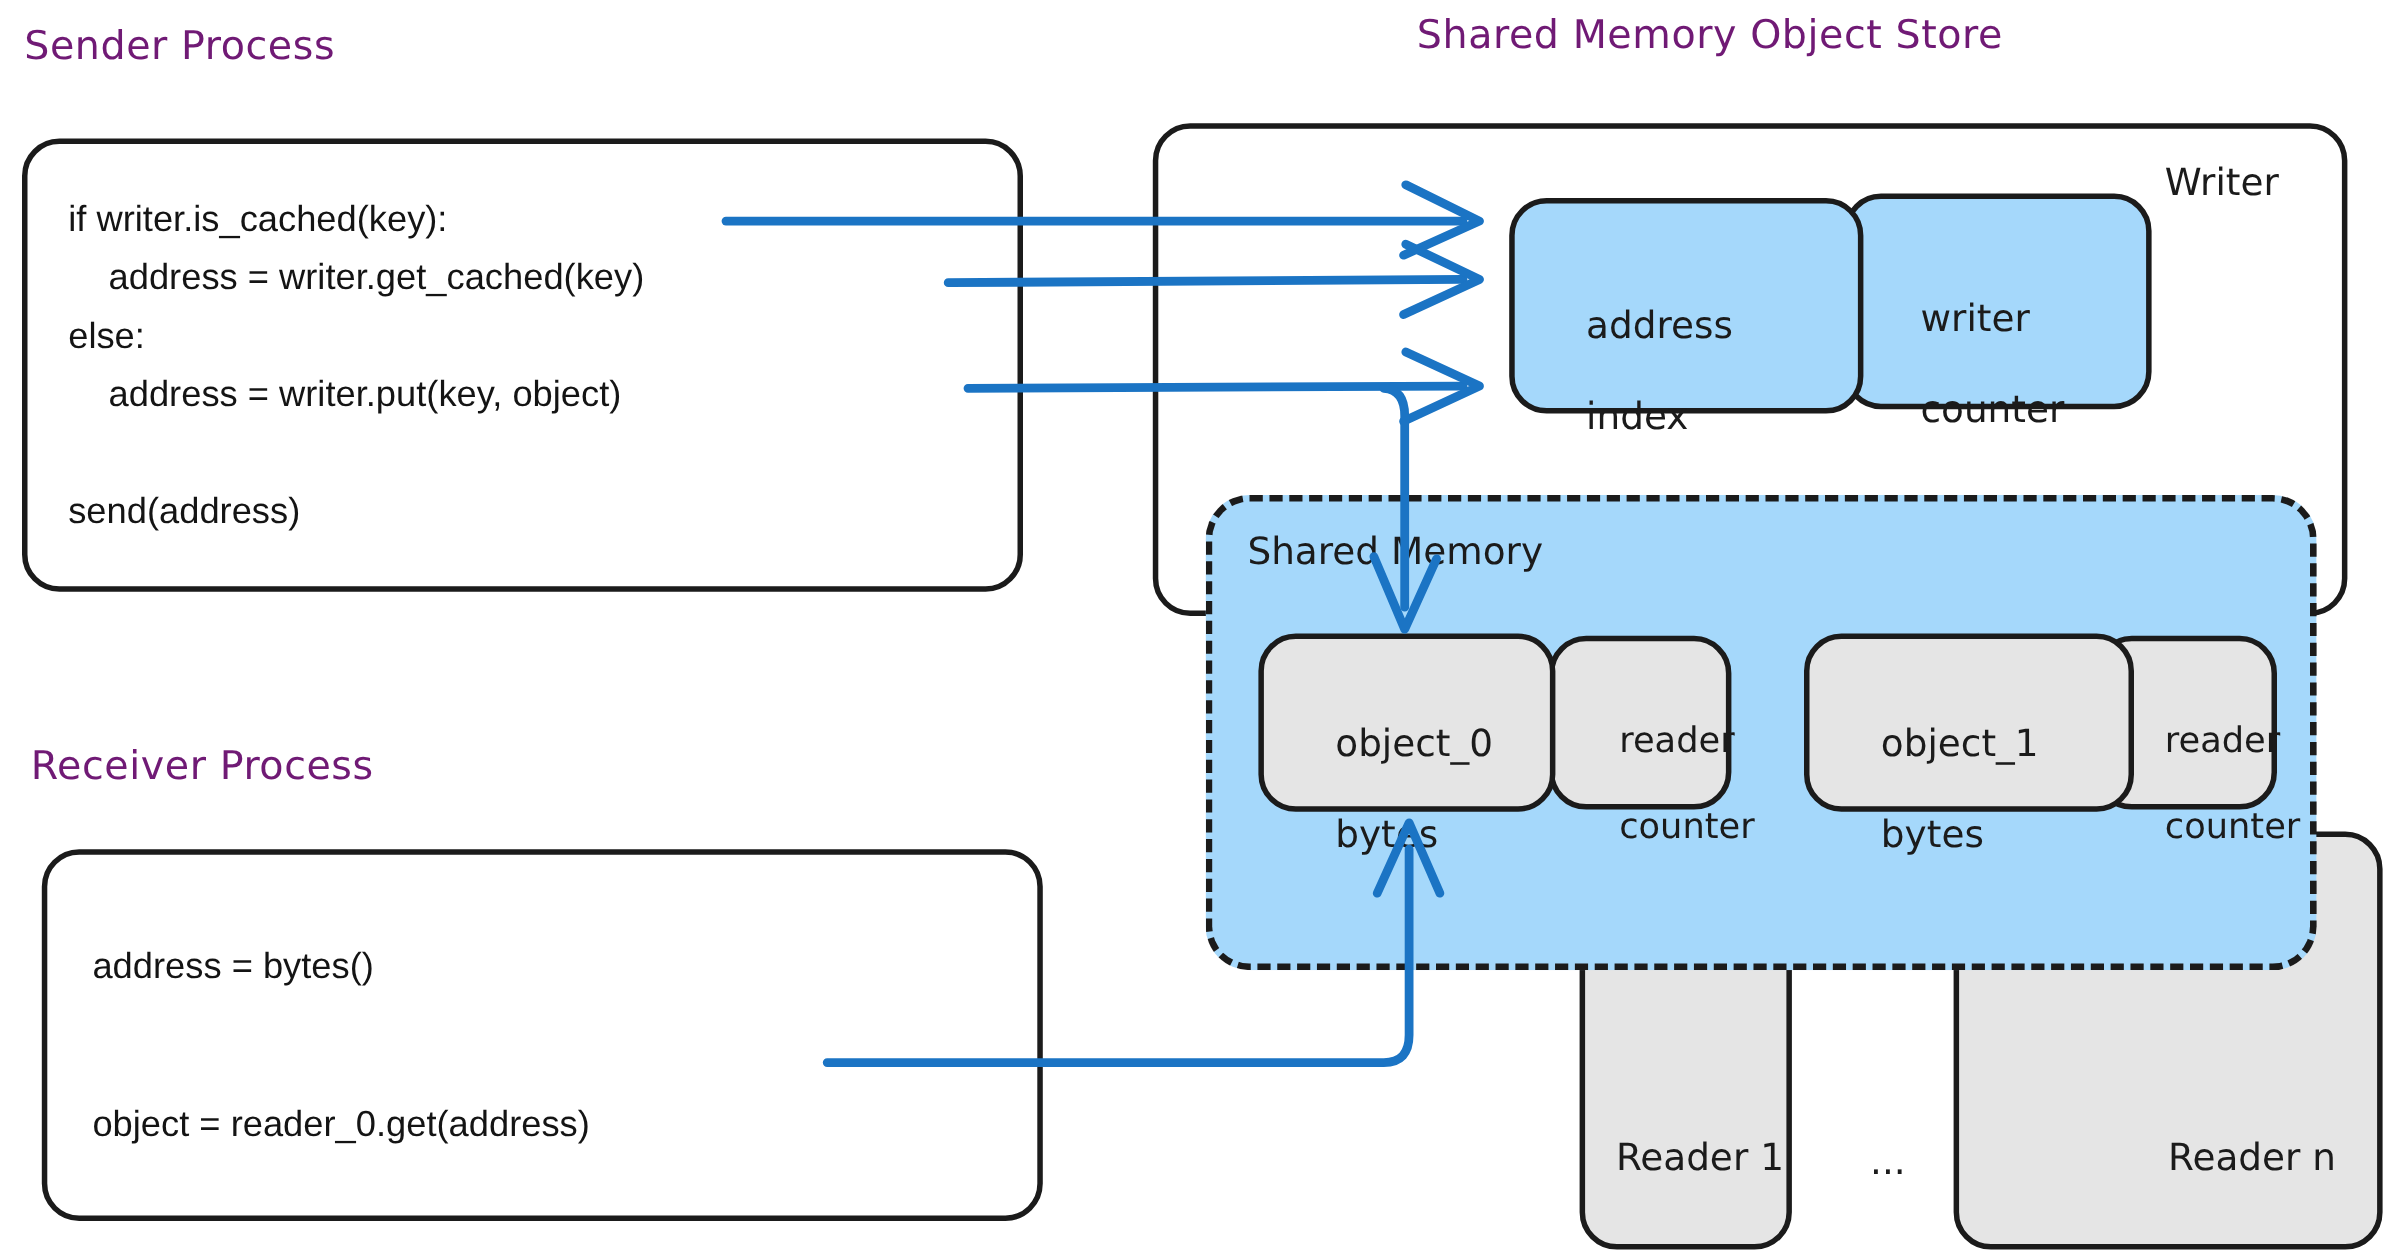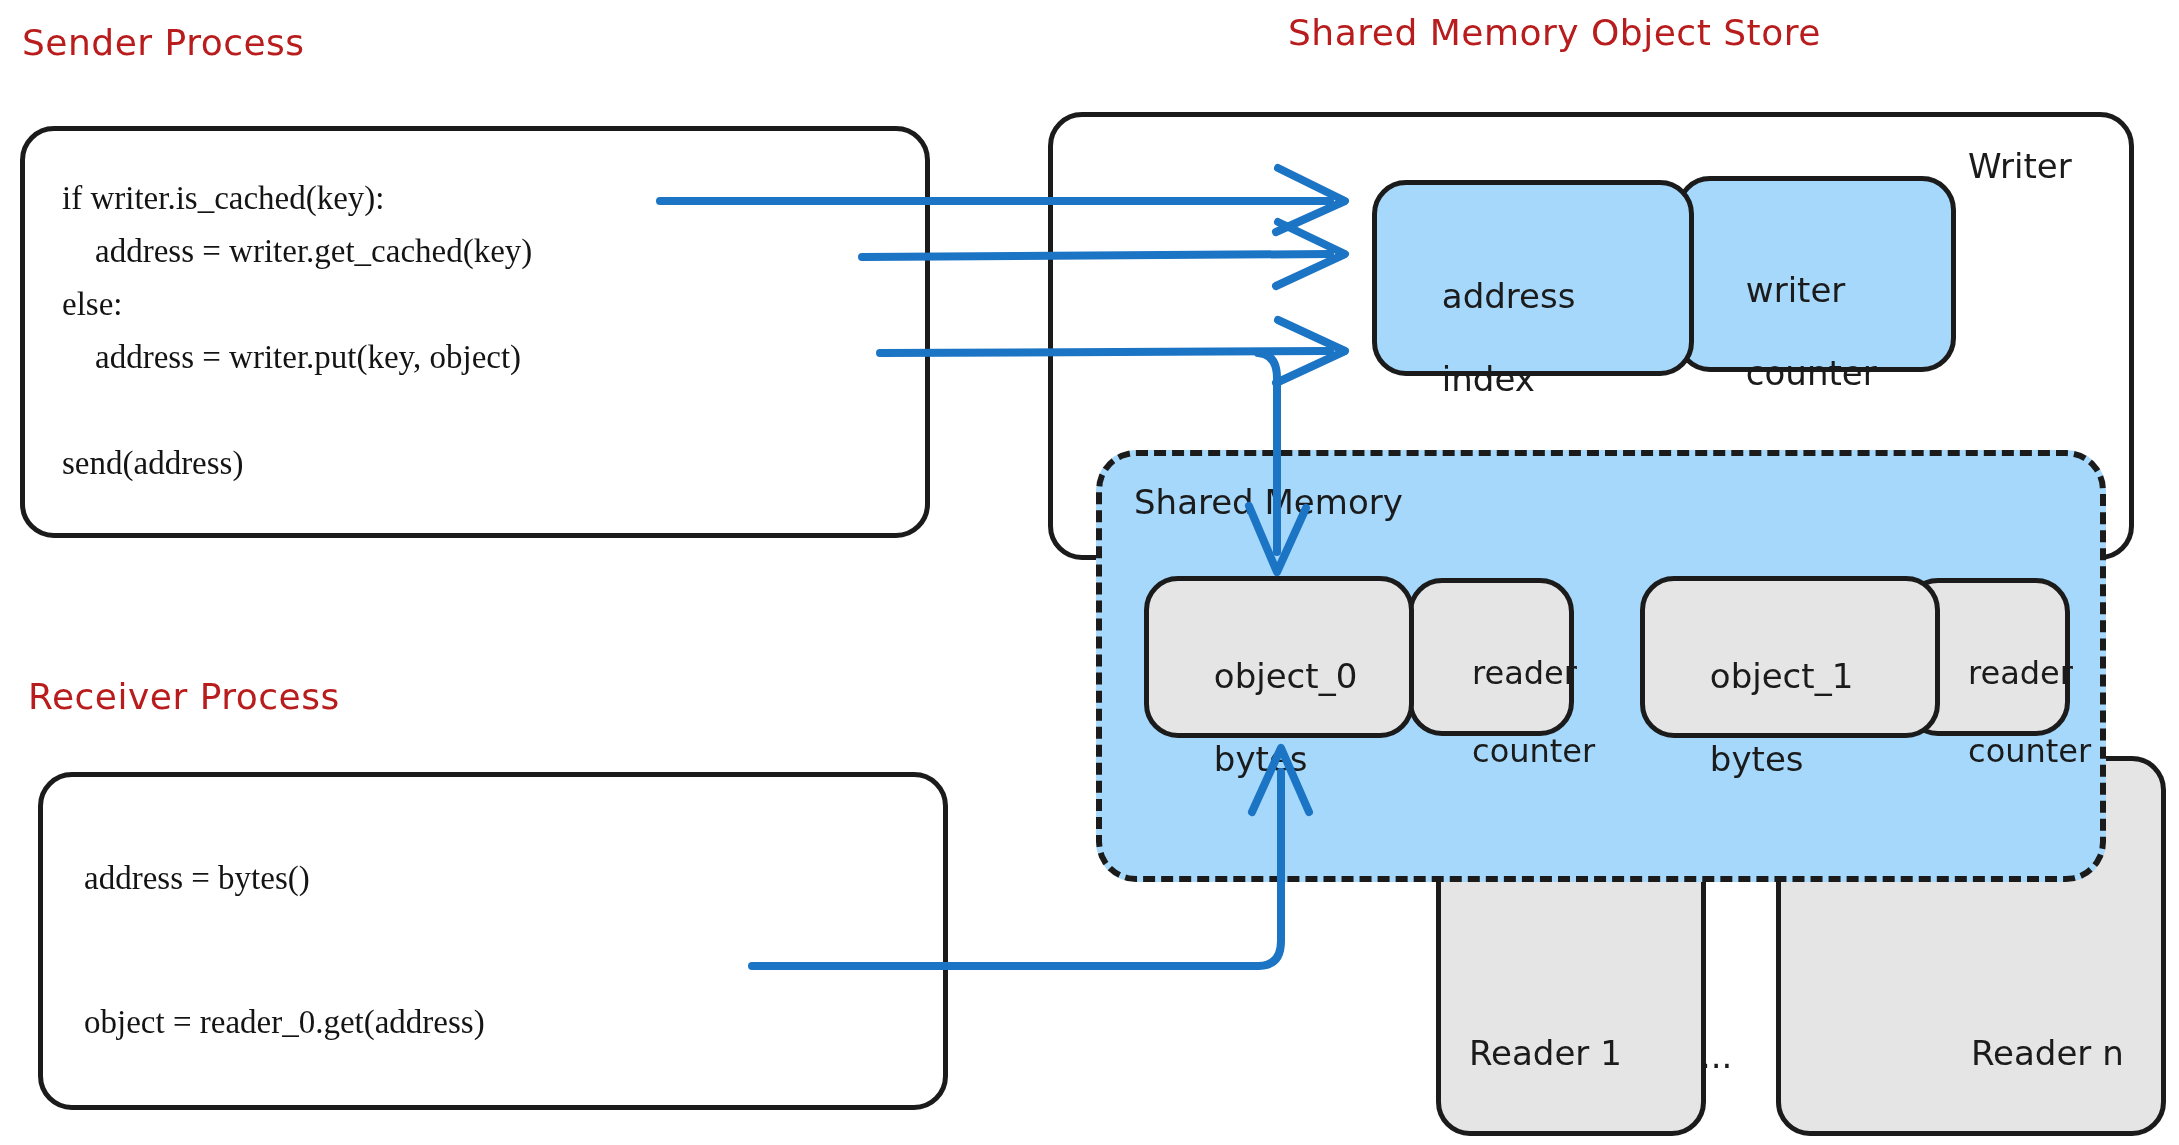--- a/index.html
+++ b/index.html
@@ -19,39 +19,39 @@
   
   .hand {
     font-family: "DejaVu Sans", sans-serif;
     color: #1b1b1b;
     white-space: pre;
   }
   .section-title {
     position: absolute;
     font-size: 36px;
     letter-spacing: 0.5px;
-    color: #b91c1c;
+    color: #701a75;
   }
   .box-label {
     position: absolute;
     font-size: 34px;
     color: #1b1b1b;
     text-align: left;
     line-height: 1.22;
   }
   .corner-label {
     position: absolute;
     font-size: 34px;
     color: #1b1b1b;
   }
 
   
   .code {
     position: absolute;
-    font-family: Liberation Serif, serif;
+    font-family: Liberation Sans, sans-serif;
     font-size: 33px;
     line-height: 53px;
     color: #141414;
     white-space: pre;
   }
 
   
   .rbox {
     position: absolute;
     box-sizing: border-box;
@@ -115,21 +115,21 @@
   </div>
 
   <div class="rbox thick fill-blue" style="left:1676px; top:176px; width:280px; height:196px; z-index:5;">
     <div class="box-label hand" style="left:0; top:48px; width:280px;">
       <span>writer</span><br>
       <span>counter</span>
     </div>
   </div>
 
 
-  <div class="rbox thick fill-white" style="left:1436px; top:756px; width:270px; height:380px; z-index:2;">
+  <div class="rbox thick fill-white" style="left:1436px; top:756px; width:193px; height:380px; z-index:2;">
     <div class="corner-label hand" style="left:28px; top:272px;">Reader 1</div>
   </div>
 
   <div class="corner-label hand" style="left:1700px; top:1036px; z-index:3;">...</div>
 
   <div class="rbox thick fill-white" style="left:1776px; top:756px; width:390px; height:380px; z-index:2;">
     <div class="corner-label hand" style="left:190px; top:272px;">Reader n</div>
   </div>
 
   <div class="rbox dashed fill-blue" style="left:1096px; top:450px; width:1010px; height:432px; z-index:10;"></div>

